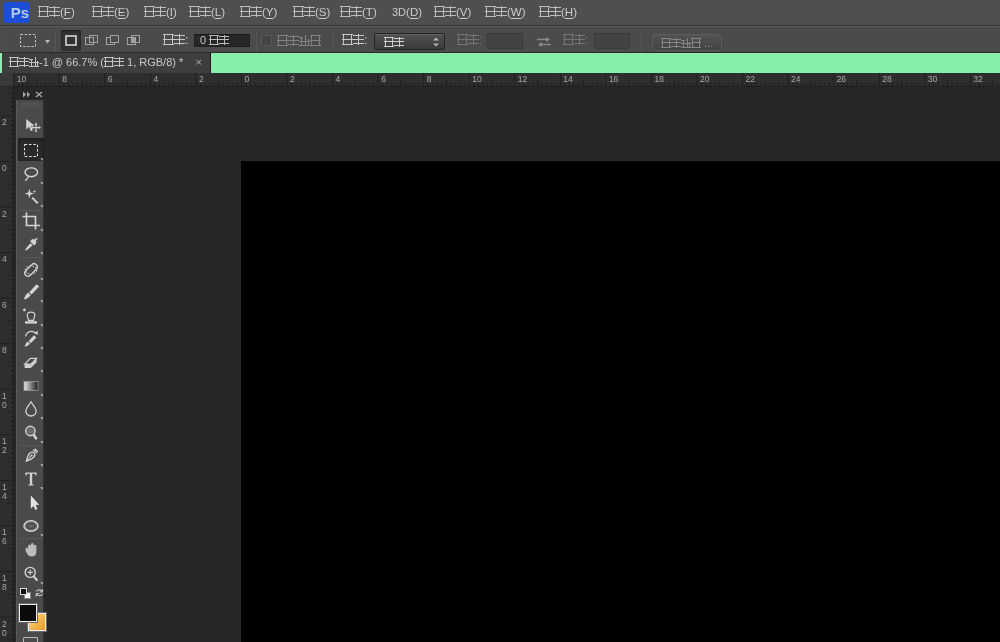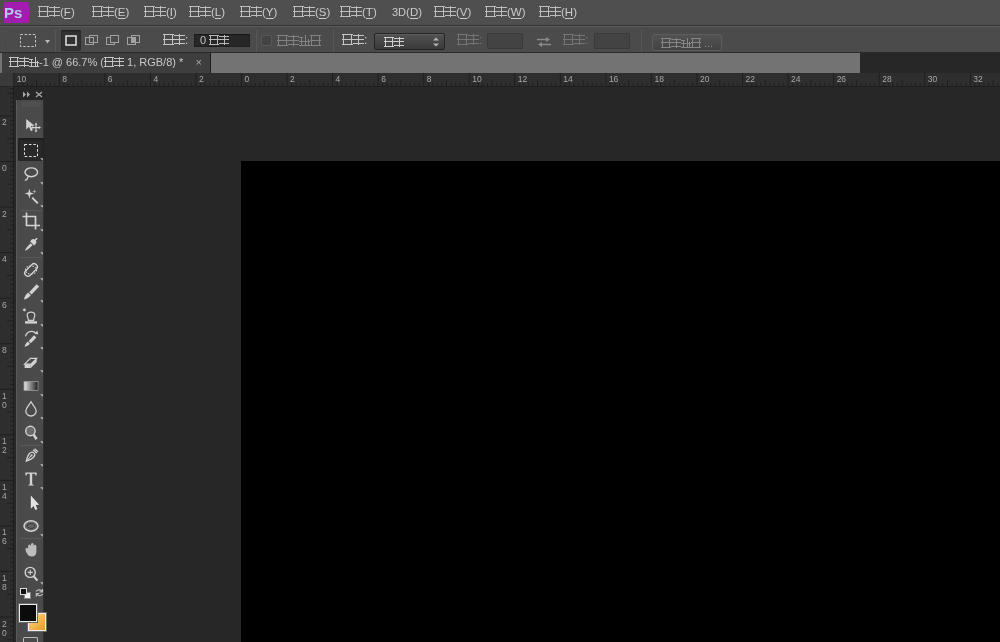--- a/index.html
+++ b/index.html
@@ -22,21 +22,21 @@
 .g3{background-image:
  linear-gradient(var(--c),var(--c)),linear-gradient(var(--c),var(--c)),
  linear-gradient(var(--c),var(--c)),linear-gradient(var(--c),var(--c)),
  linear-gradient(var(--c),var(--c)),linear-gradient(var(--c),var(--c))}
 .z11.g3{background-size:4px 1px,11px 1px,11px 1px,1px 8px,1px 11px,1px 6px;
  background-position:0 2px,0 6px,0 10px,2px 3px,6px 0,9px 4px}
 .z10.g3{background-size:4px 1px,10px 1px,10px 1px,1px 7px,1px 10px,1px 5px;
  background-position:0 2px,0 5px,0 9px,2px 3px,6px 0,8px 4px}
 </style></head><body>
 <div class="abs" style="left:0;top:0;width:1000px;height:26px;background:#4f4f4f;border-bottom:1px solid #333333">
-    <div class="abs" style="left:4px;top:2px;width:25px;height:21px;background:#a21caf;border-radius:2px;color:#b4cbe8;font-weight:bold;font-size:15px;text-align:left;line-height:21px;letter-spacing:0">Ps</div>
+    <div class="abs" style="left:4px;top:2px;width:25px;height:21px;background:#1d4ed8;border-radius:2px;color:#b4cbe8;font-weight:bold;font-size:15px;text-align:right;line-height:21px;letter-spacing:0">Ps</div>
     <div class="abs" style="left:38px;top:6px;height:14px;--c:#bdbdbd;color:#cbcbcb;font-size:11px;line-height:13px;white-space:nowrap"><i class="z z11 g1"></i><i class="z z11 g2"></i><span style="font-size:11.5px">(<span style="text-decoration:underline;text-underline-offset:2px">F</span>)</span></div>
     <div class="abs" style="left:92px;top:6px;height:14px;--c:#bdbdbd;color:#cbcbcb;font-size:11px;line-height:13px;white-space:nowrap"><i class="z z11 g1"></i><i class="z z11 g2"></i><span style="font-size:11.5px">(<span style="text-decoration:underline;text-underline-offset:2px">E</span>)</span></div>
     <div class="abs" style="left:144px;top:6px;height:14px;--c:#bdbdbd;color:#cbcbcb;font-size:11px;line-height:13px;white-space:nowrap"><i class="z z11 g1"></i><i class="z z11 g2"></i><span style="font-size:11.5px">(<span style="text-decoration:underline;text-underline-offset:2px">I</span>)</span></div>
     <div class="abs" style="left:189px;top:6px;height:14px;--c:#bdbdbd;color:#cbcbcb;font-size:11px;line-height:13px;white-space:nowrap"><i class="z z11 g1"></i><i class="z z11 g2"></i><span style="font-size:11.5px">(<span style="text-decoration:underline;text-underline-offset:2px">L</span>)</span></div>
     <div class="abs" style="left:240px;top:6px;height:14px;--c:#bdbdbd;color:#cbcbcb;font-size:11px;line-height:13px;white-space:nowrap"><i class="z z11 g1"></i><i class="z z11 g2"></i><span style="font-size:11.5px">(<span style="text-decoration:underline;text-underline-offset:2px">Y</span>)</span></div>
     <div class="abs" style="left:293px;top:6px;height:14px;--c:#bdbdbd;color:#cbcbcb;font-size:11px;line-height:13px;white-space:nowrap"><i class="z z11 g1"></i><i class="z z11 g2"></i><span style="font-size:11.5px">(<span style="text-decoration:underline;text-underline-offset:2px">S</span>)</span></div>
     <div class="abs" style="left:340px;top:6px;height:14px;--c:#bdbdbd;color:#cbcbcb;font-size:11px;line-height:13px;white-space:nowrap"><i class="z z11 g1"></i><i class="z z11 g2"></i><span style="font-size:11.5px">(<span style="text-decoration:underline;text-underline-offset:2px">T</span>)</span></div>
     <div class="abs" style="left:392px;top:6px;height:14px;--c:#bdbdbd;color:#cbcbcb;font-size:11px;line-height:13px;white-space:nowrap"><span style="font-size:11px">3D</span><span style="font-size:11.5px">(<span style="text-decoration:underline;text-underline-offset:2px">D</span>)</span></div>
     <div class="abs" style="left:434px;top:6px;height:14px;--c:#bdbdbd;color:#cbcbcb;font-size:11px;line-height:13px;white-space:nowrap"><i class="z z11 g1"></i><i class="z z11 g2"></i><span style="font-size:11.5px">(<span style="text-decoration:underline;text-underline-offset:2px">V</span>)</span></div>
     <div class="abs" style="left:485px;top:6px;height:14px;--c:#bdbdbd;color:#cbcbcb;font-size:11px;line-height:13px;white-space:nowrap"><i class="z z11 g1"></i><i class="z z11 g2"></i><span style="font-size:11.5px">(<span style="text-decoration:underline;text-underline-offset:2px">W</span>)</span></div>
@@ -85,21 +85,21 @@
       <path d="M1 3.5 h10" stroke="#8a8a8a" stroke-width="1.4" fill="none"></path>
       <path d="M10 1 l4 2.5 -4 2.5z" fill="#8a8a8a"></path>
       <path d="M5 8.5 h10" stroke="#8a8a8a" stroke-width="1.4" fill="none"></path>
       <path d="M6 6 l-4 2.5 4 2.5z" fill="#8a8a8a"></path>
     </svg>
     <div class="abs" style="left:563px;top:7px;width:32px;height:14px;--c:#757575;color:#757575;font-size:12px;line-height:12px;white-space:nowrap"><i class="z z11 g1"></i><i class="z z11 g2"></i>:</div>
     <div class="abs" style="left:594px;top:6px;width:36px;height:16px;background:#434343;border:1px solid #3a3a3a;border-radius:1px"></div>
     <div class="abs" style="left:641px;top:3px;width:1px;height:22px;background:#3e3e3e;border-right:1px solid #575757"></div>
     <div class="abs" style="left:652px;top:7px;width:70px;height:17px;background:linear-gradient(#525252,#434343);border:1px solid #5c5c5c;border-radius:3px;--c:#868686;color:#868686;font-size:11px;text-align:center;padding-top:2px;white-space:nowrap"><i class="z z10 g1"></i><i class="z z10 g2"></i><i class="z z10 g3"></i><i class="z z10 g1"></i> ...</div>
   </div>
-<div class="abs" style="left:0;top:53px;width:860px;height:20px;background:#737373">
+<div class="abs" style="left:0;top:53px;width:1000px;height:20px;background:#86efac">
     <div class="abs" style="left:2px;top:0;width:209px;height:20px;background:#3e3e3e;border-right:1px solid #1a1a1a;--c:#c4c4c4;color:#c8c8c8;font-size:11px;line-height:19px;padding-left:7px;white-space:nowrap"><i class="z z10 g1"></i><i class="z z10 g2"></i><i class="z z10 g3"></i><span>-1 @ 66.7% (</span><i class="z z10 g1"></i><i class="z z10 g2"></i><span> 1, RGB/8) *</span><span style="position:absolute;right:8px;top:0;color:#a8a8a8;font-size:11px">×</span></div>
   </div>
 <svg class="abs" style="left:14px;top:73px" width="986" height="14" viewBox="0 0 986 14">
     <rect width="986" height="14" fill="#2e2e2e"></rect>
     <rect y="13" width="986" height="1" fill="#1e1e1e"></rect>
     <rect x="-46.30" y="0" width="1" height="13" fill="#1f1f1f"></rect>
     <text x="-42.80" y="9" font-size="8.5" fill="#a8a8a8" font-family="Liberation Sans">12</text>
     <rect x="-41.74" y="10" width="1" height="3" fill="#1f1f1f"></rect>
     <rect x="-37.19" y="10" width="1" height="3" fill="#1f1f1f"></rect>
     <rect x="-32.63" y="10" width="1" height="3" fill="#1f1f1f"></rect>

